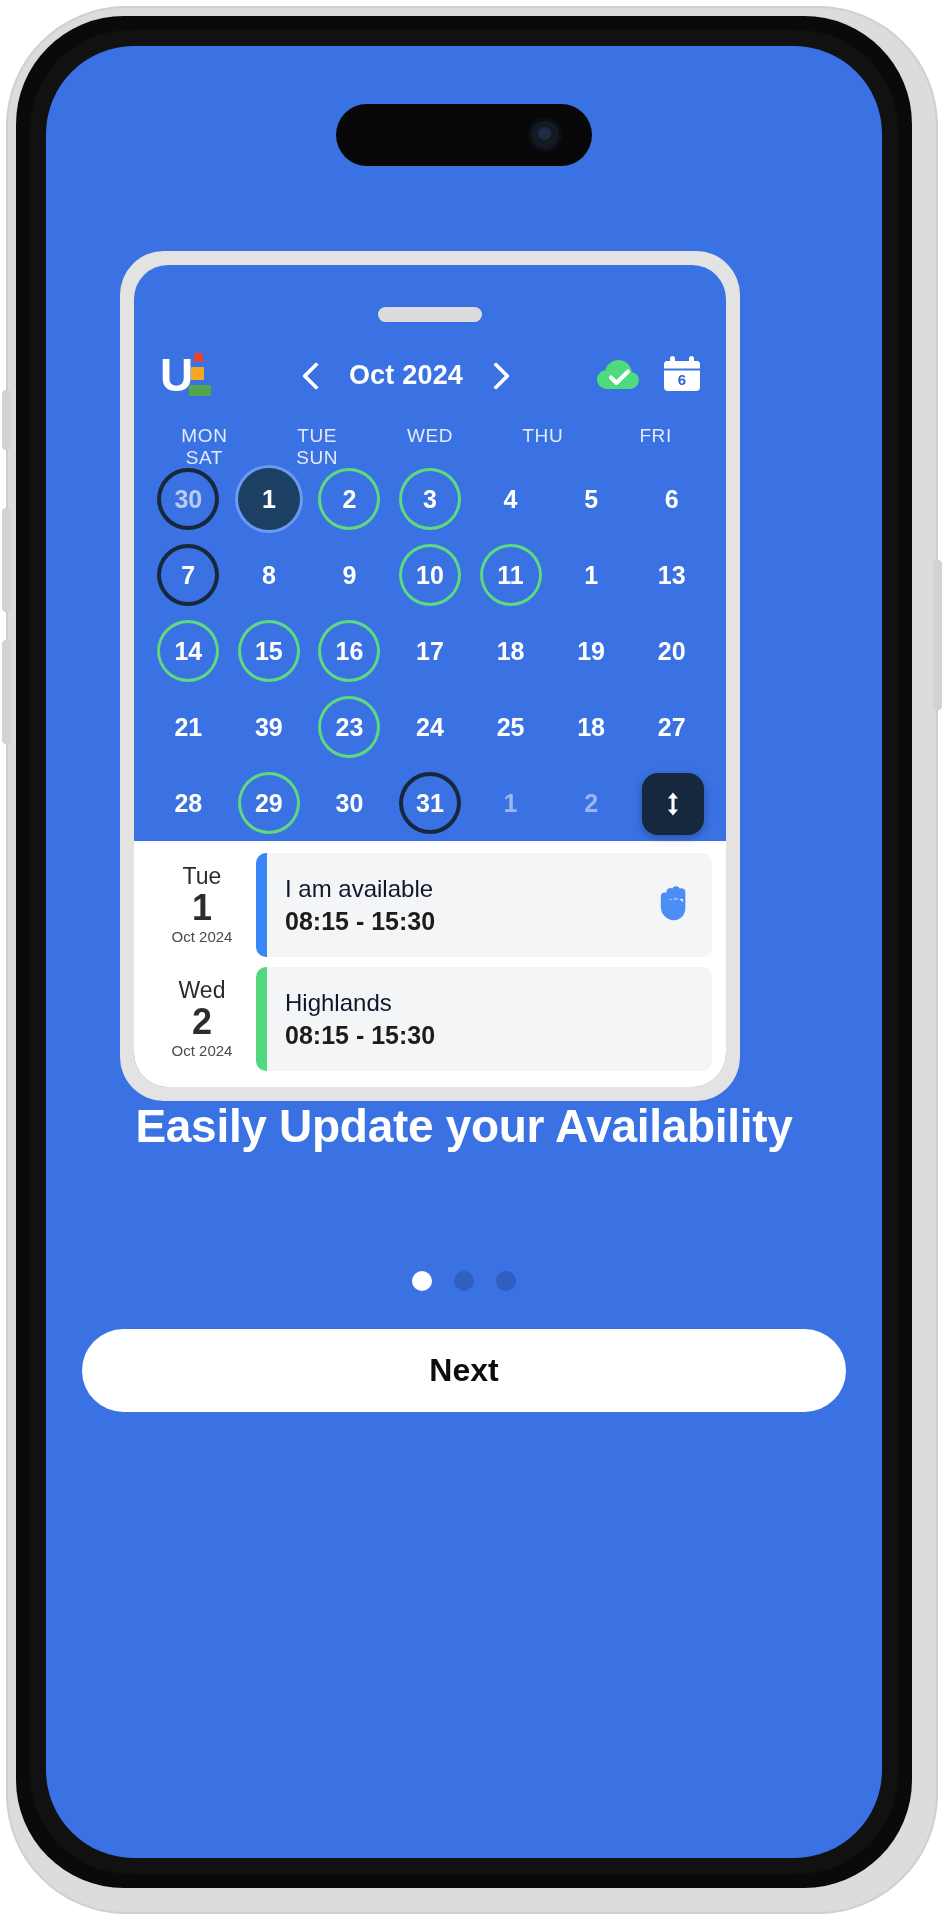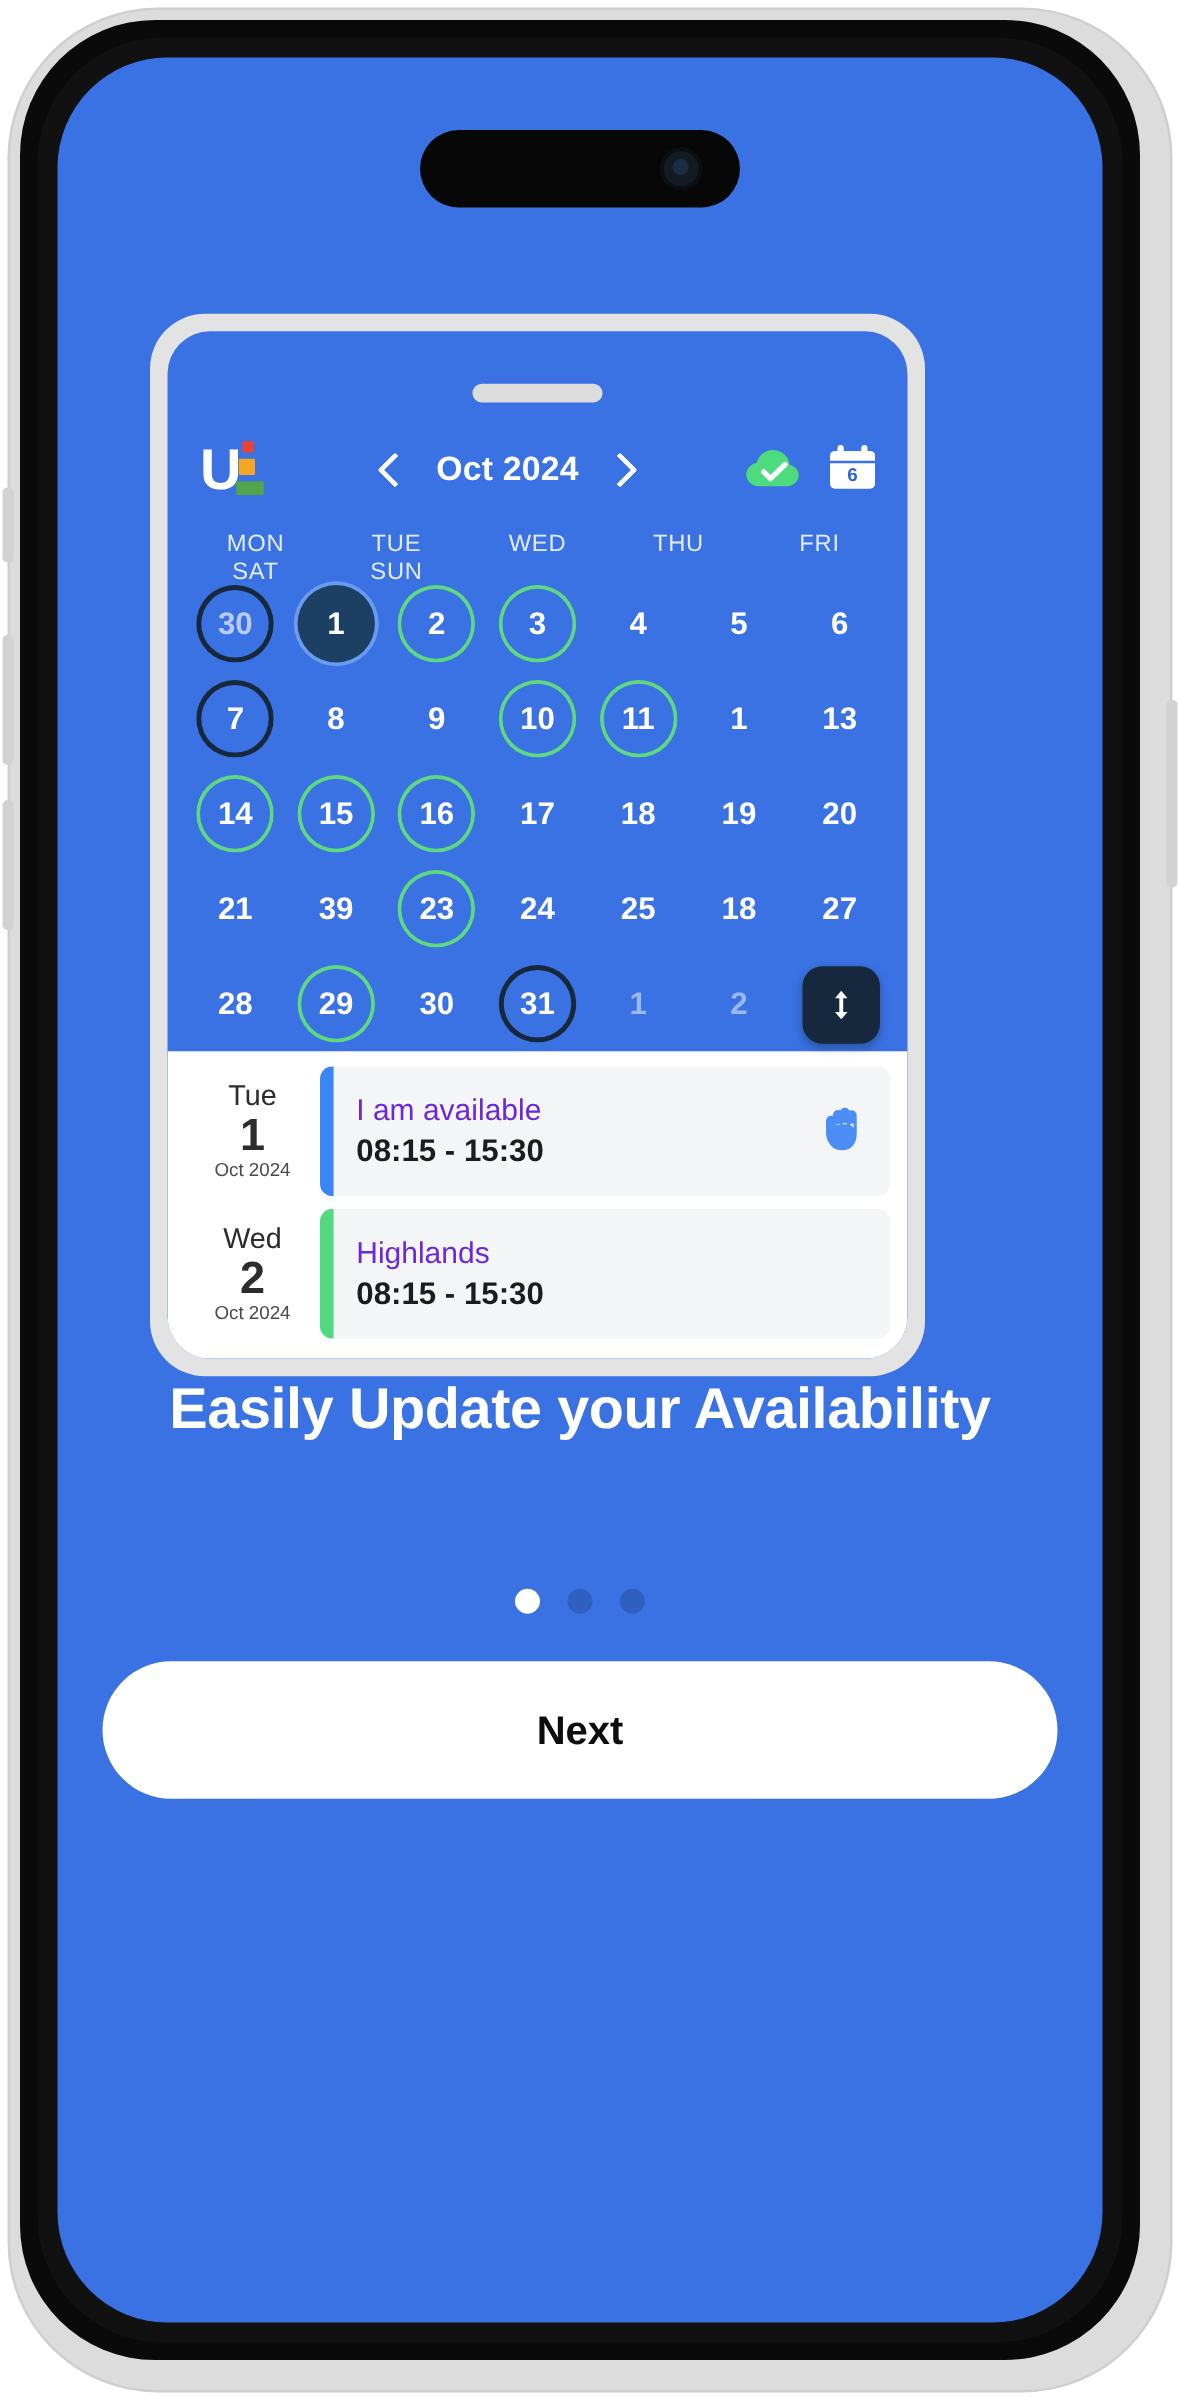--- a/index.html
+++ b/index.html
@@ -253,21 +253,21 @@
     background: #f4f5f7;
     border-radius: 10px;
     border-left: 11px solid #3a86f6;
     display: flex;
     align-items: center;
     padding: 0 14px 0 18px;
     position: relative;
   }
   .ev-body.green { border-left-color: #52d97f; }
   .ev-text { flex: 1 1 auto; }
-  .ev-title { font-size: 24px; color: #6d28d9; line-height: 32px; font-weight: 400; }
+  .ev-title { font-size: 24px; color: #0f172a; line-height: 32px; font-weight: 400; }
   .ev-time  { font-size: 25px; color: #1c1c1c; line-height: 32px; font-weight: 700; }
   .ev-right {
     display: flex;
     align-items: center;
     gap: 10px;
     flex: 0 0 auto;
   }
   .badge {
     width: 72px; height: 72px;
     border-radius: 50%;
@@ -340,21 +340,21 @@
   .dot {
     width: 20px; height: 20px;
     border-radius: 50%;
     background: #2f5fc0;
   }
   .dot.active { background: #ffffff; }
   .cta {
     position: absolute;
     left: 36px; right: 36px;
     top: 1283px;
-    height: 110px;
+    height: 83px;
     background: #ffffff;
     border-radius: 56px;
     display: flex;
     align-items: center;
     justify-content: center;
     color: #0d0d0d;
     font-size: 32px;
     font-weight: 700;
   }
 </style>

